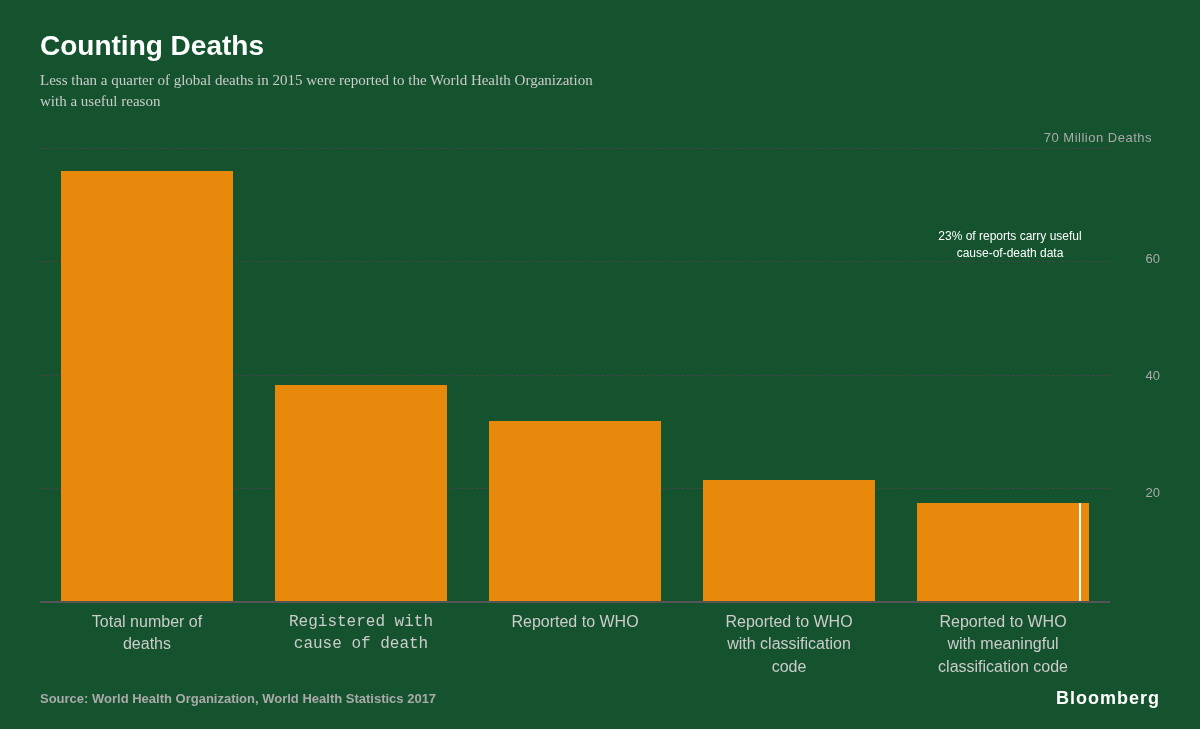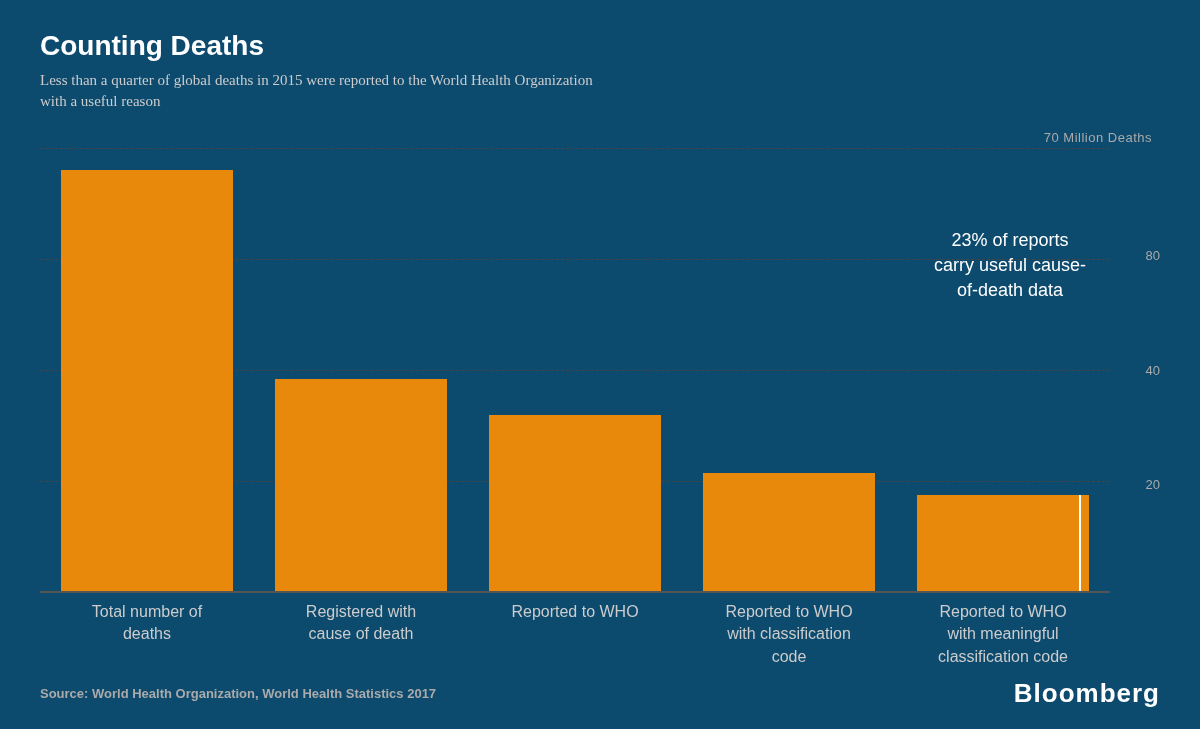--- a/index.html
+++ b/index.html
@@ -8,21 +8,21 @@
       color: #fff;
       font-family: Arial, sans-serif;
       width: 1200px;
       height: 729px;
       overflow: hidden;
       position: relative;
     }
     .container {
       width: 1200px;
       height: 729px;
-      background: #0c4a6e;
+      background: #14532d;
       padding: 30px 40px 20px 40px;
       display: flex;
       flex-direction: column;
     }
     .title {
       font-size: 28px;
       font-weight: bold;
       color: #fff;
       margin-bottom: 8px;
     }
@@ -111,21 +111,21 @@
       position: absolute;
       right: 8px;
       top: 0;
       bottom: 0;
       width: 2px;
       background: #fff;
     }
     .annotation-text {
       position: absolute;
       color: #fff;
-      font-size: 18px;
+      font-size: 12px;
       line-height: 1.4;
       text-align: center;
       white-space: normal;
     }
     .axis-line {
       position: absolute;
       bottom: 0;
       left: 0;
       right: 50px;
       border-top: 2px solid #555;
@@ -149,21 +149,21 @@
       align-items: center;
       margin-top: 10px;
     }
     .source-text {
       color: #aaa;
       font-size: 13px;
       font-weight: bold;
     }
     .bloomberg-logo {
       color: #fff;
-      font-size: 26px;
+      font-size: 18px;
       font-weight: bold;
       font-family: Arial, sans-serif;
       letter-spacing: 1px;
     }
   </style>
 </head>
 <body>
 
 <div class="container">
   <div class="title">Counting Deaths</div>
@@ -177,21 +177,21 @@
       <div class="grid-lines">
         <div class="grid-line"></div>
         <div class="grid-line"></div>
         <div class="grid-line"></div>
         <div class="grid-line"></div>
         <div class="grid-line"></div>
       </div>
 
       <div class="y-axis-labels">
         <span class="y-label"></span>
-        <span class="y-label">80</span>
+        <span class="y-label">60</span>
         <span class="y-label">40</span>
         <span class="y-label">20</span>
         <span class="y-label"></span>
       </div>
 
       <div class="annotation-text" id="annotation-text" style="right:70px; top:80px; max-width:160px;">
         <span>23% of reports carry
 useful cause-of-death
 data</span>
       </div>
@@ -215,21 +215,21 @@
             </div>
           </div>
         </div>
 
       <div class="axis-line"></div>
     </div>
 
     <div class="x-labels-row" id="x-labels-row">
     <div class="x-label" style="white-space: pre-line;">Total number of
 deaths</div>
-        <div class="x-label" style="white-space: pre-line;">Registered with
+        <div class="x-label" style="white-space: pre-line; font-family: Liberation Mono, monospace;">Registered with
 cause of death</div>
         <div class="x-label" style="white-space: pre-line;">Reported to WHO</div>
         <div class="x-label" style="white-space: pre-line;">Reported to WHO
 with classification
 code</div>
         <div class="x-label" style="white-space: pre-line;">Reported to WHO
 with meaningful
 classification code</div>
       </div>
 

